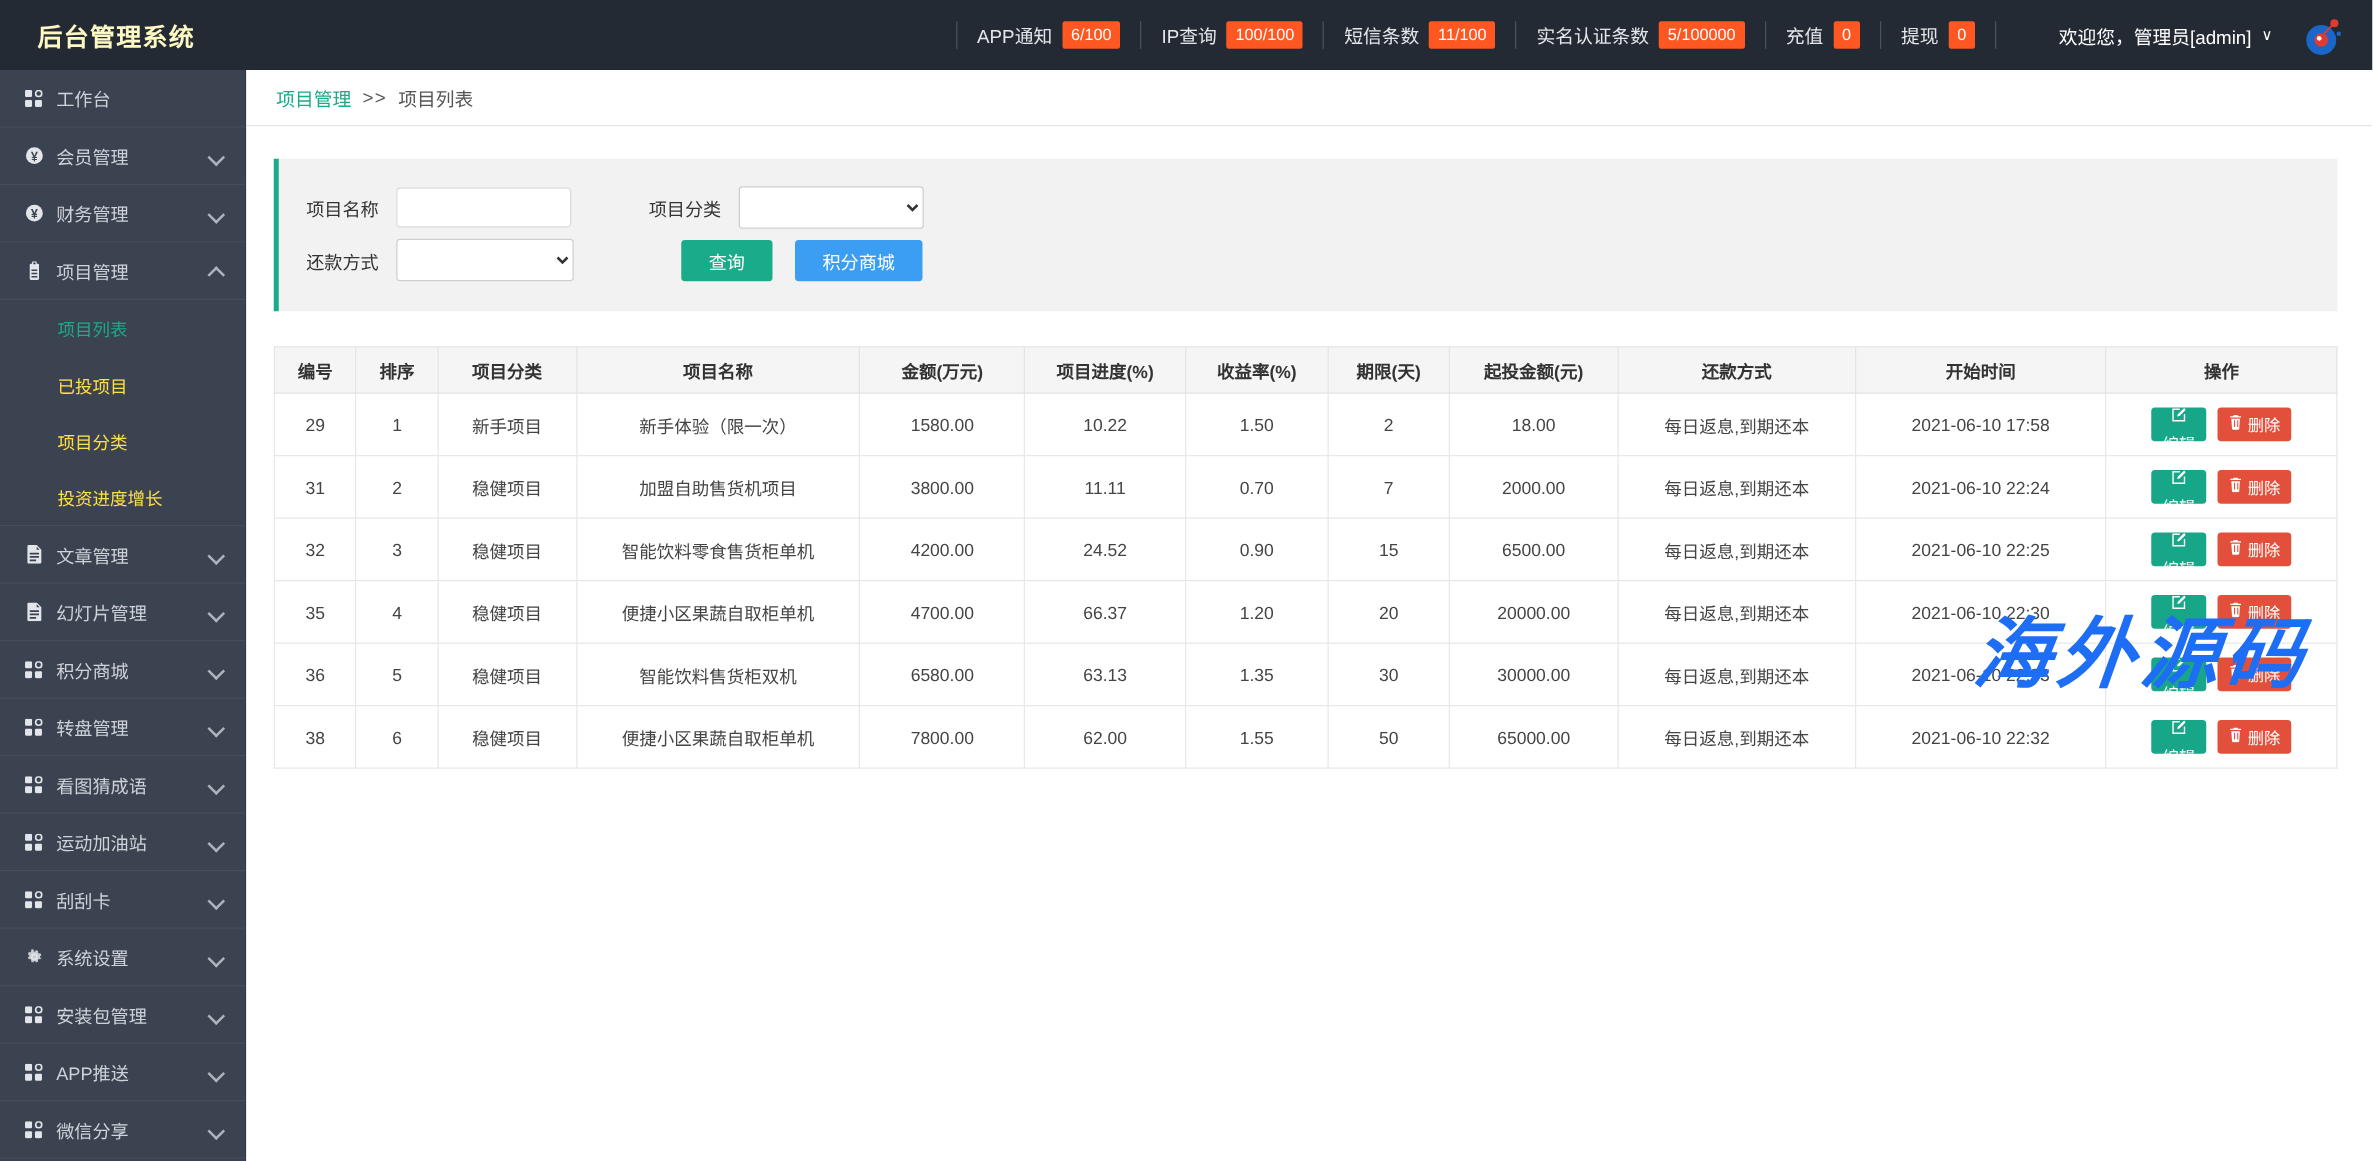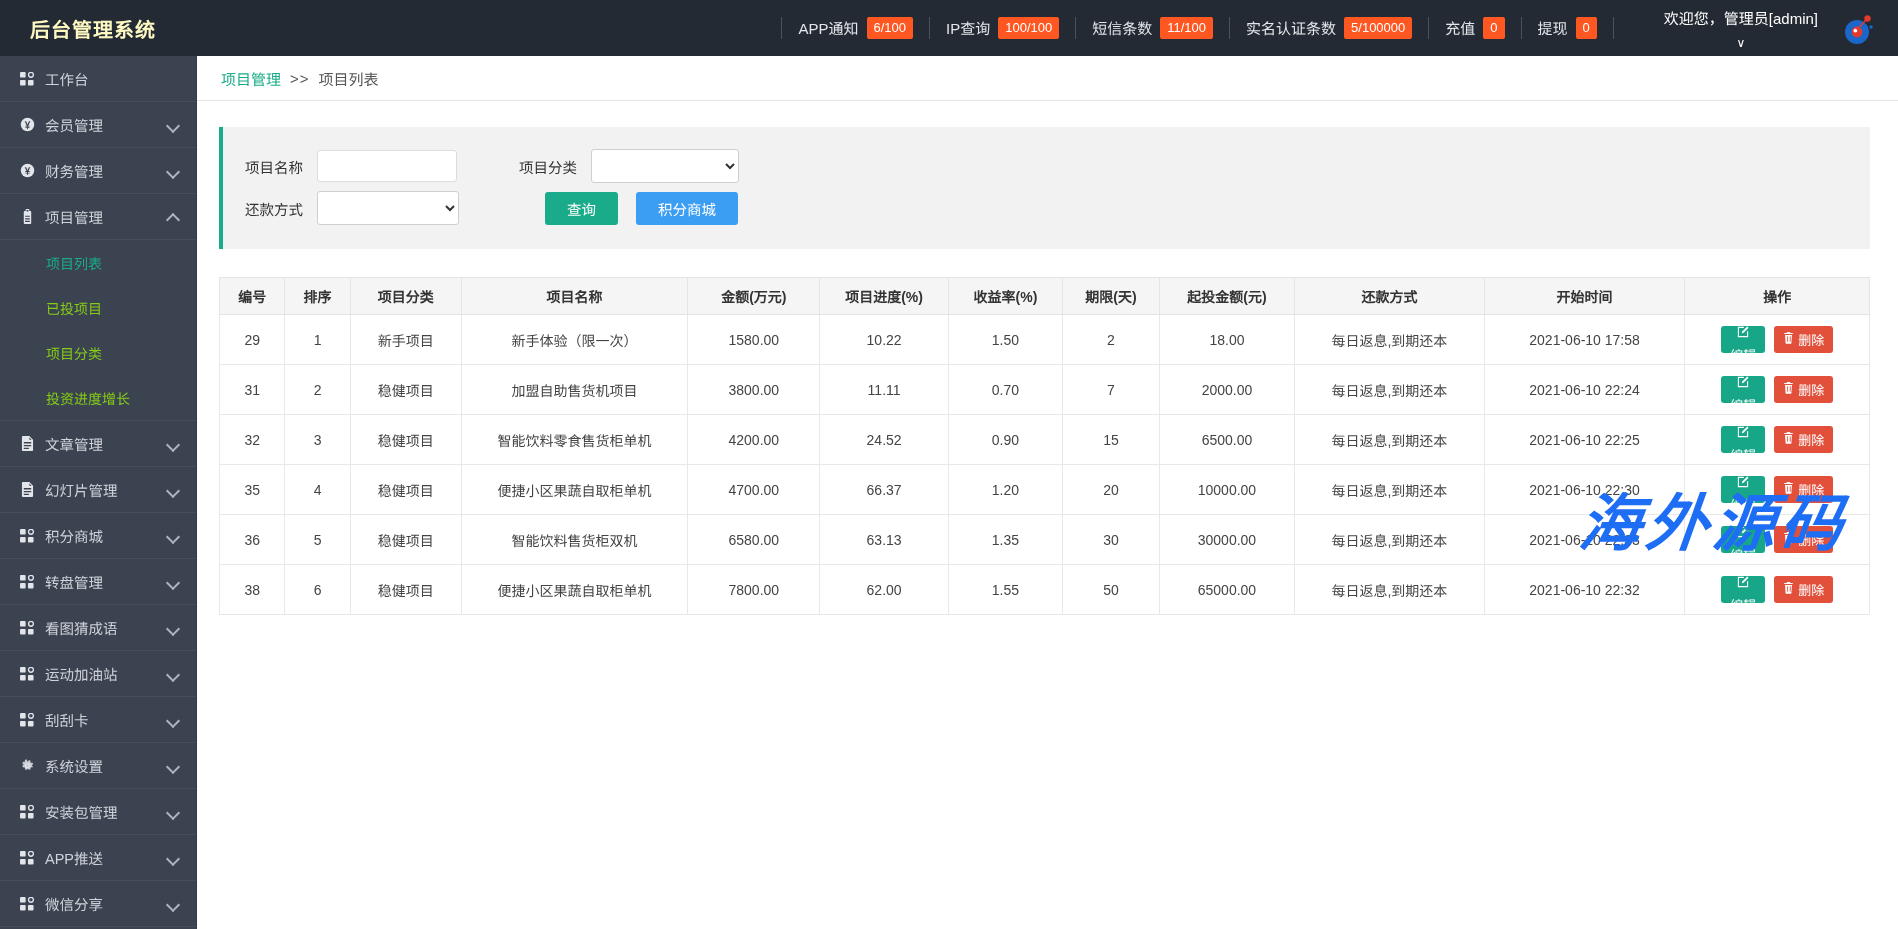--- a/index.html
+++ b/index.html
@@ -48,21 +48,20 @@
     font-size: 13px;
     padding: 2px 7px;
     border-radius: 2px;
     line-height: 1.35;
     white-space: nowrap;
   }
   .welcome {
     font-size: 15px; color: #ffffff; white-space: nowrap;
     display: flex; align-items: center; gap: 8px;
     margin-left: 34px;
-    flex-direction: column;
   }
   .caret-down { font-size: 12px; }
   .user-orb {
     width: 38px; height: 38px; margin-left: 22px;
     position: relative;
   }
 
   
   .body-split { flex: 1; display: flex; min-height: 0; }
 
@@ -103,21 +102,21 @@
     border-right: 2px solid #aeb4bd;
     border-bottom: 2px solid #aeb4bd;
     transform: rotate(45deg);
   }
   .chev.up::before { transform: rotate(225deg); top: 4px; }
   .submenu-item {
     height: 45px;
     display: flex; align-items: center;
     padding-left: 46px;
     font-size: 14px;
-    color: #84cc16;
+    color: #fde047;
     cursor: pointer;
     white-space: nowrap;
   }
   .submenu-item.active { color: #1aab8a; }
   .sub-wrap { background: #3b4250; }
   .sub-wrap-end { border-bottom: 1px solid #464e5d; }
 
   
   .main {
     flex: 1;
@@ -632,21 +631,21 @@
               </tr>
               <tr>
                 <td>35</td>
                 <td>4</td>
                 <td>稳健项目</td>
                 <td>便捷小区果蔬自取柜单机</td>
                 <td>4700.00</td>
                 <td>66.37</td>
                 <td>1.20</td>
                 <td>20</td>
-                <td>10000.00</td>
+                <td>20000.00</td>
                 <td>每日返息,到期还本</td>
                 <td>2021-06-10 22:30</td>
                 <td class="act-cell">
                   <div class="act-wrap">
                     <button class="abtn abtn-edit" style="background: rgb(24, 166, 137);">
                       <span><svg width="12" height="12" viewBox="0 0 14 14" fill="#fff">
                           <path d="M1 1h7v1.3H2.3v9.4h9.4V6H13v7H1V1z"></path>
                           <path d="M12.9 1.1a1.1 1.1 0 0 0-1.6 0L6.1 6.3 5.6 8.4l2.1-.5 5.2-5.2a1.1 1.1 0 0 0 0-1.6z"></path>
                         </svg></span>
                       <span>编辑</span>

